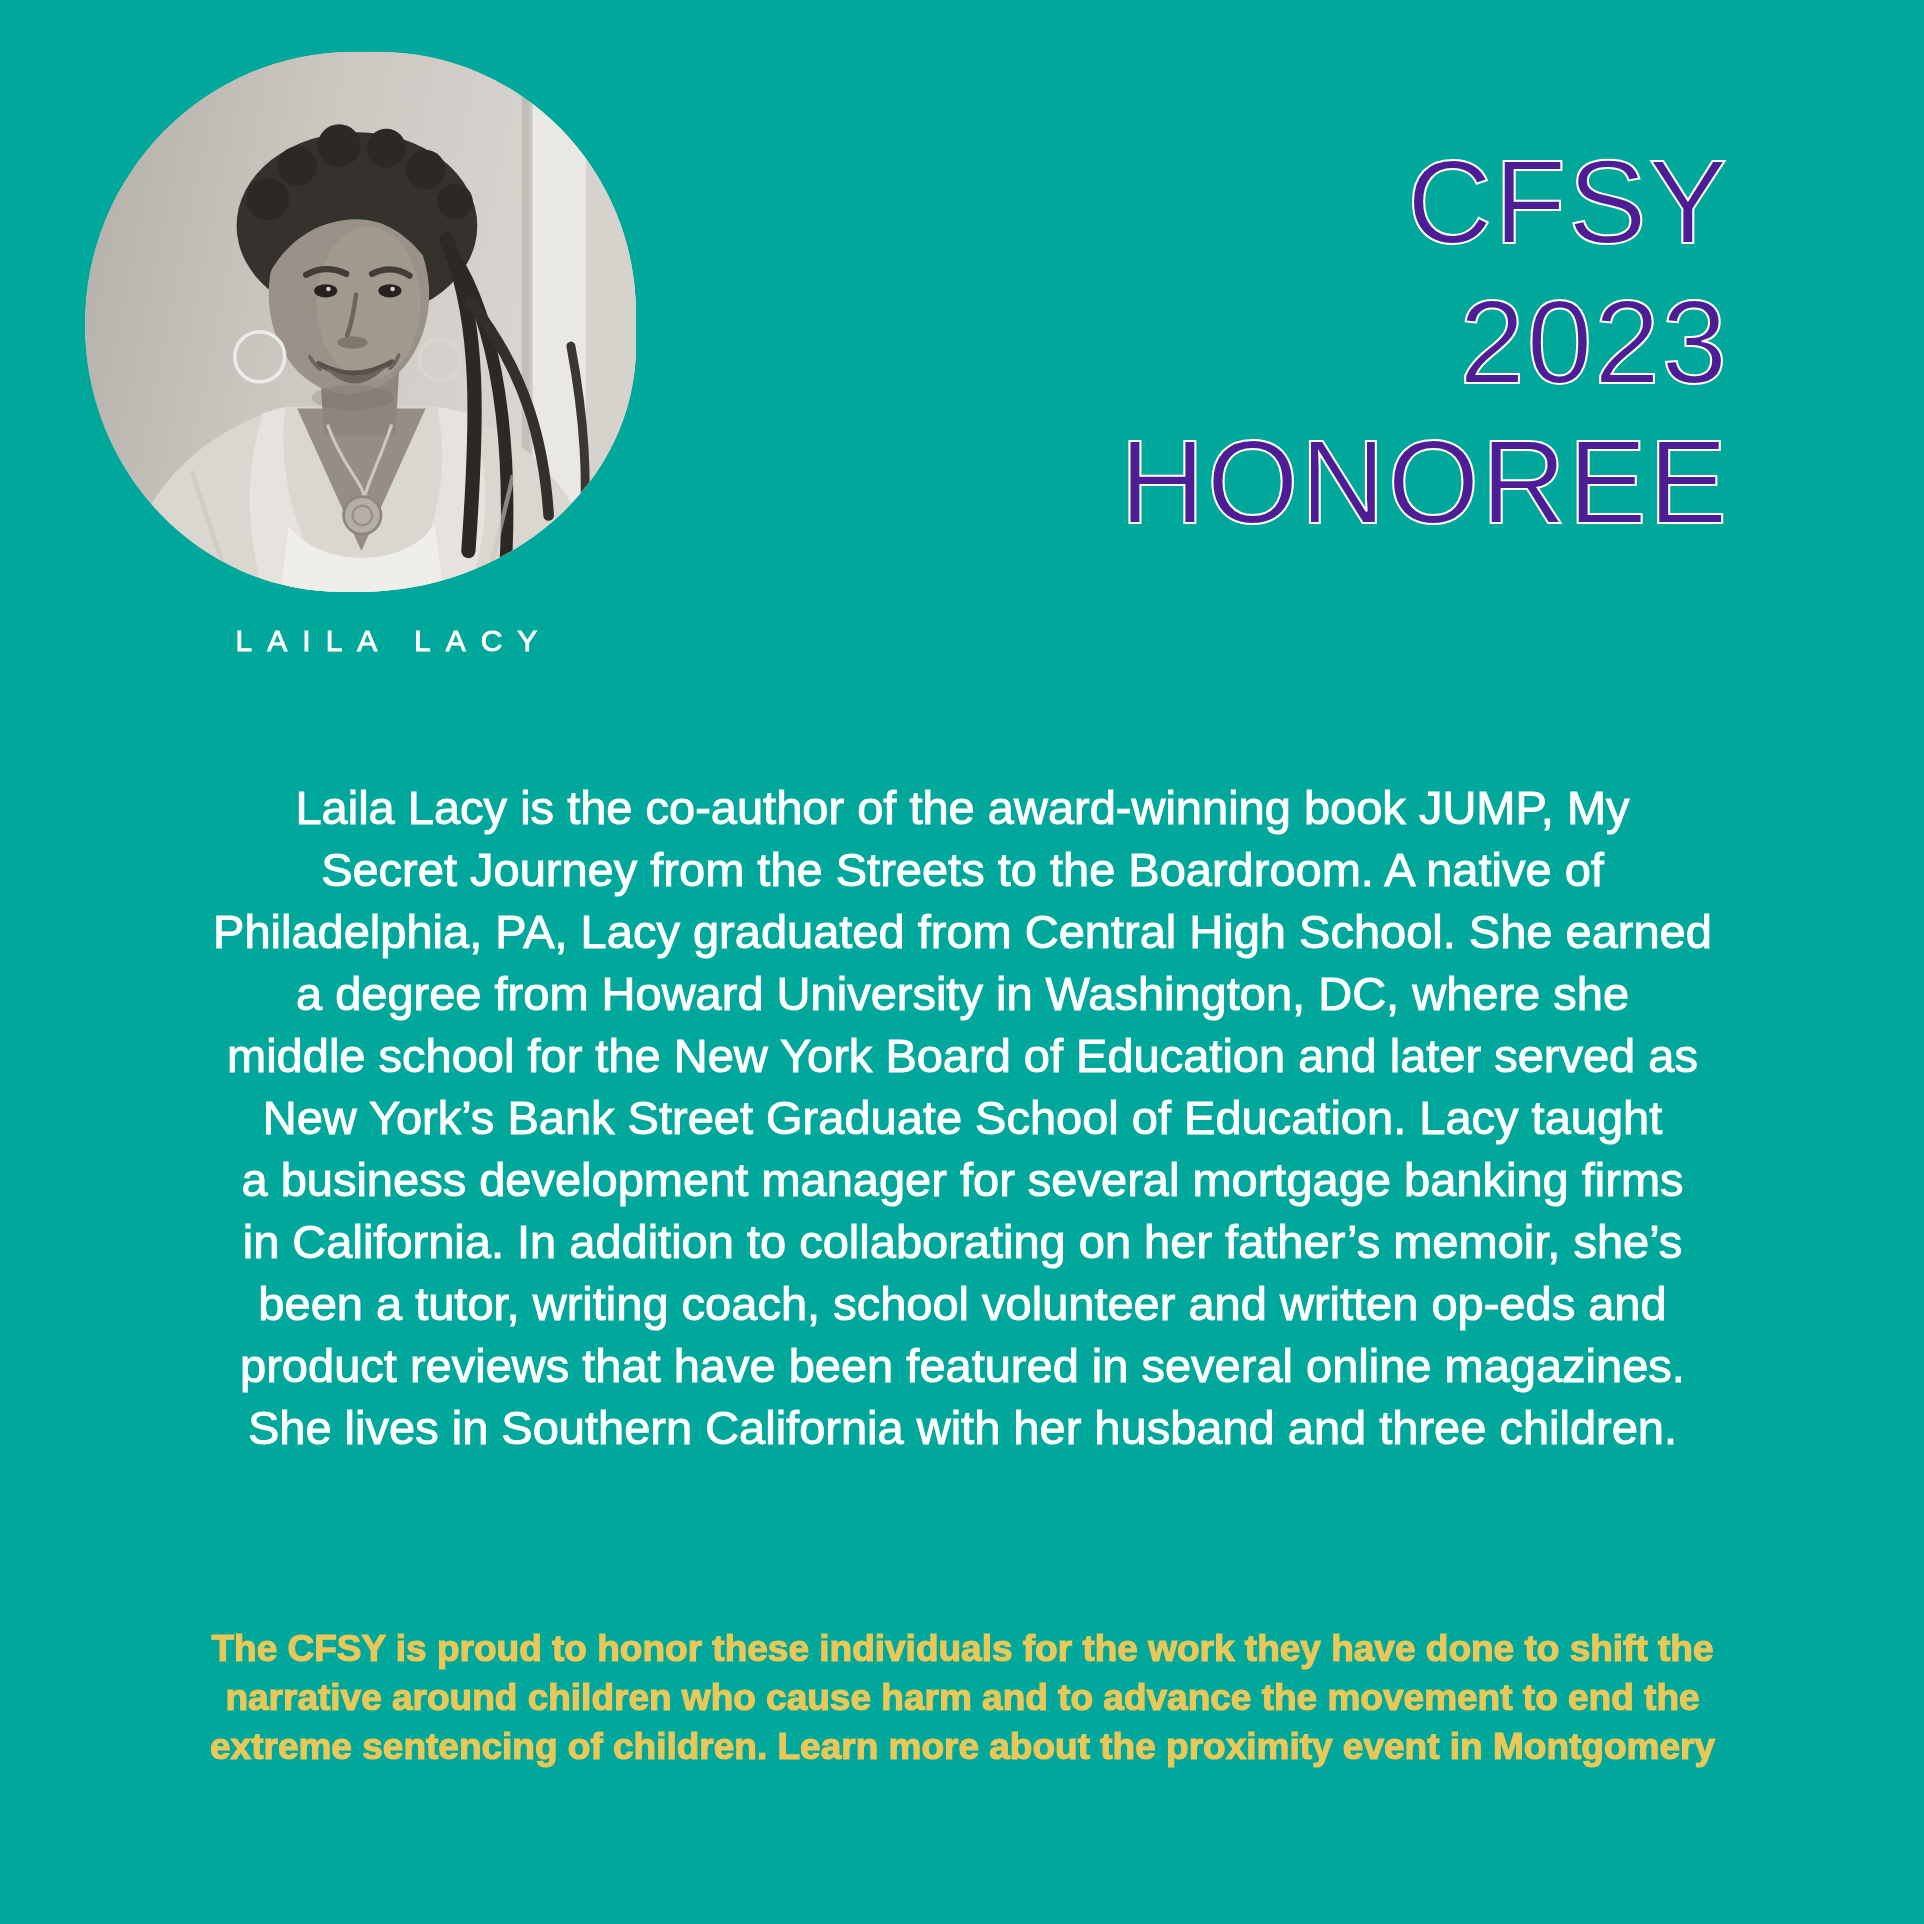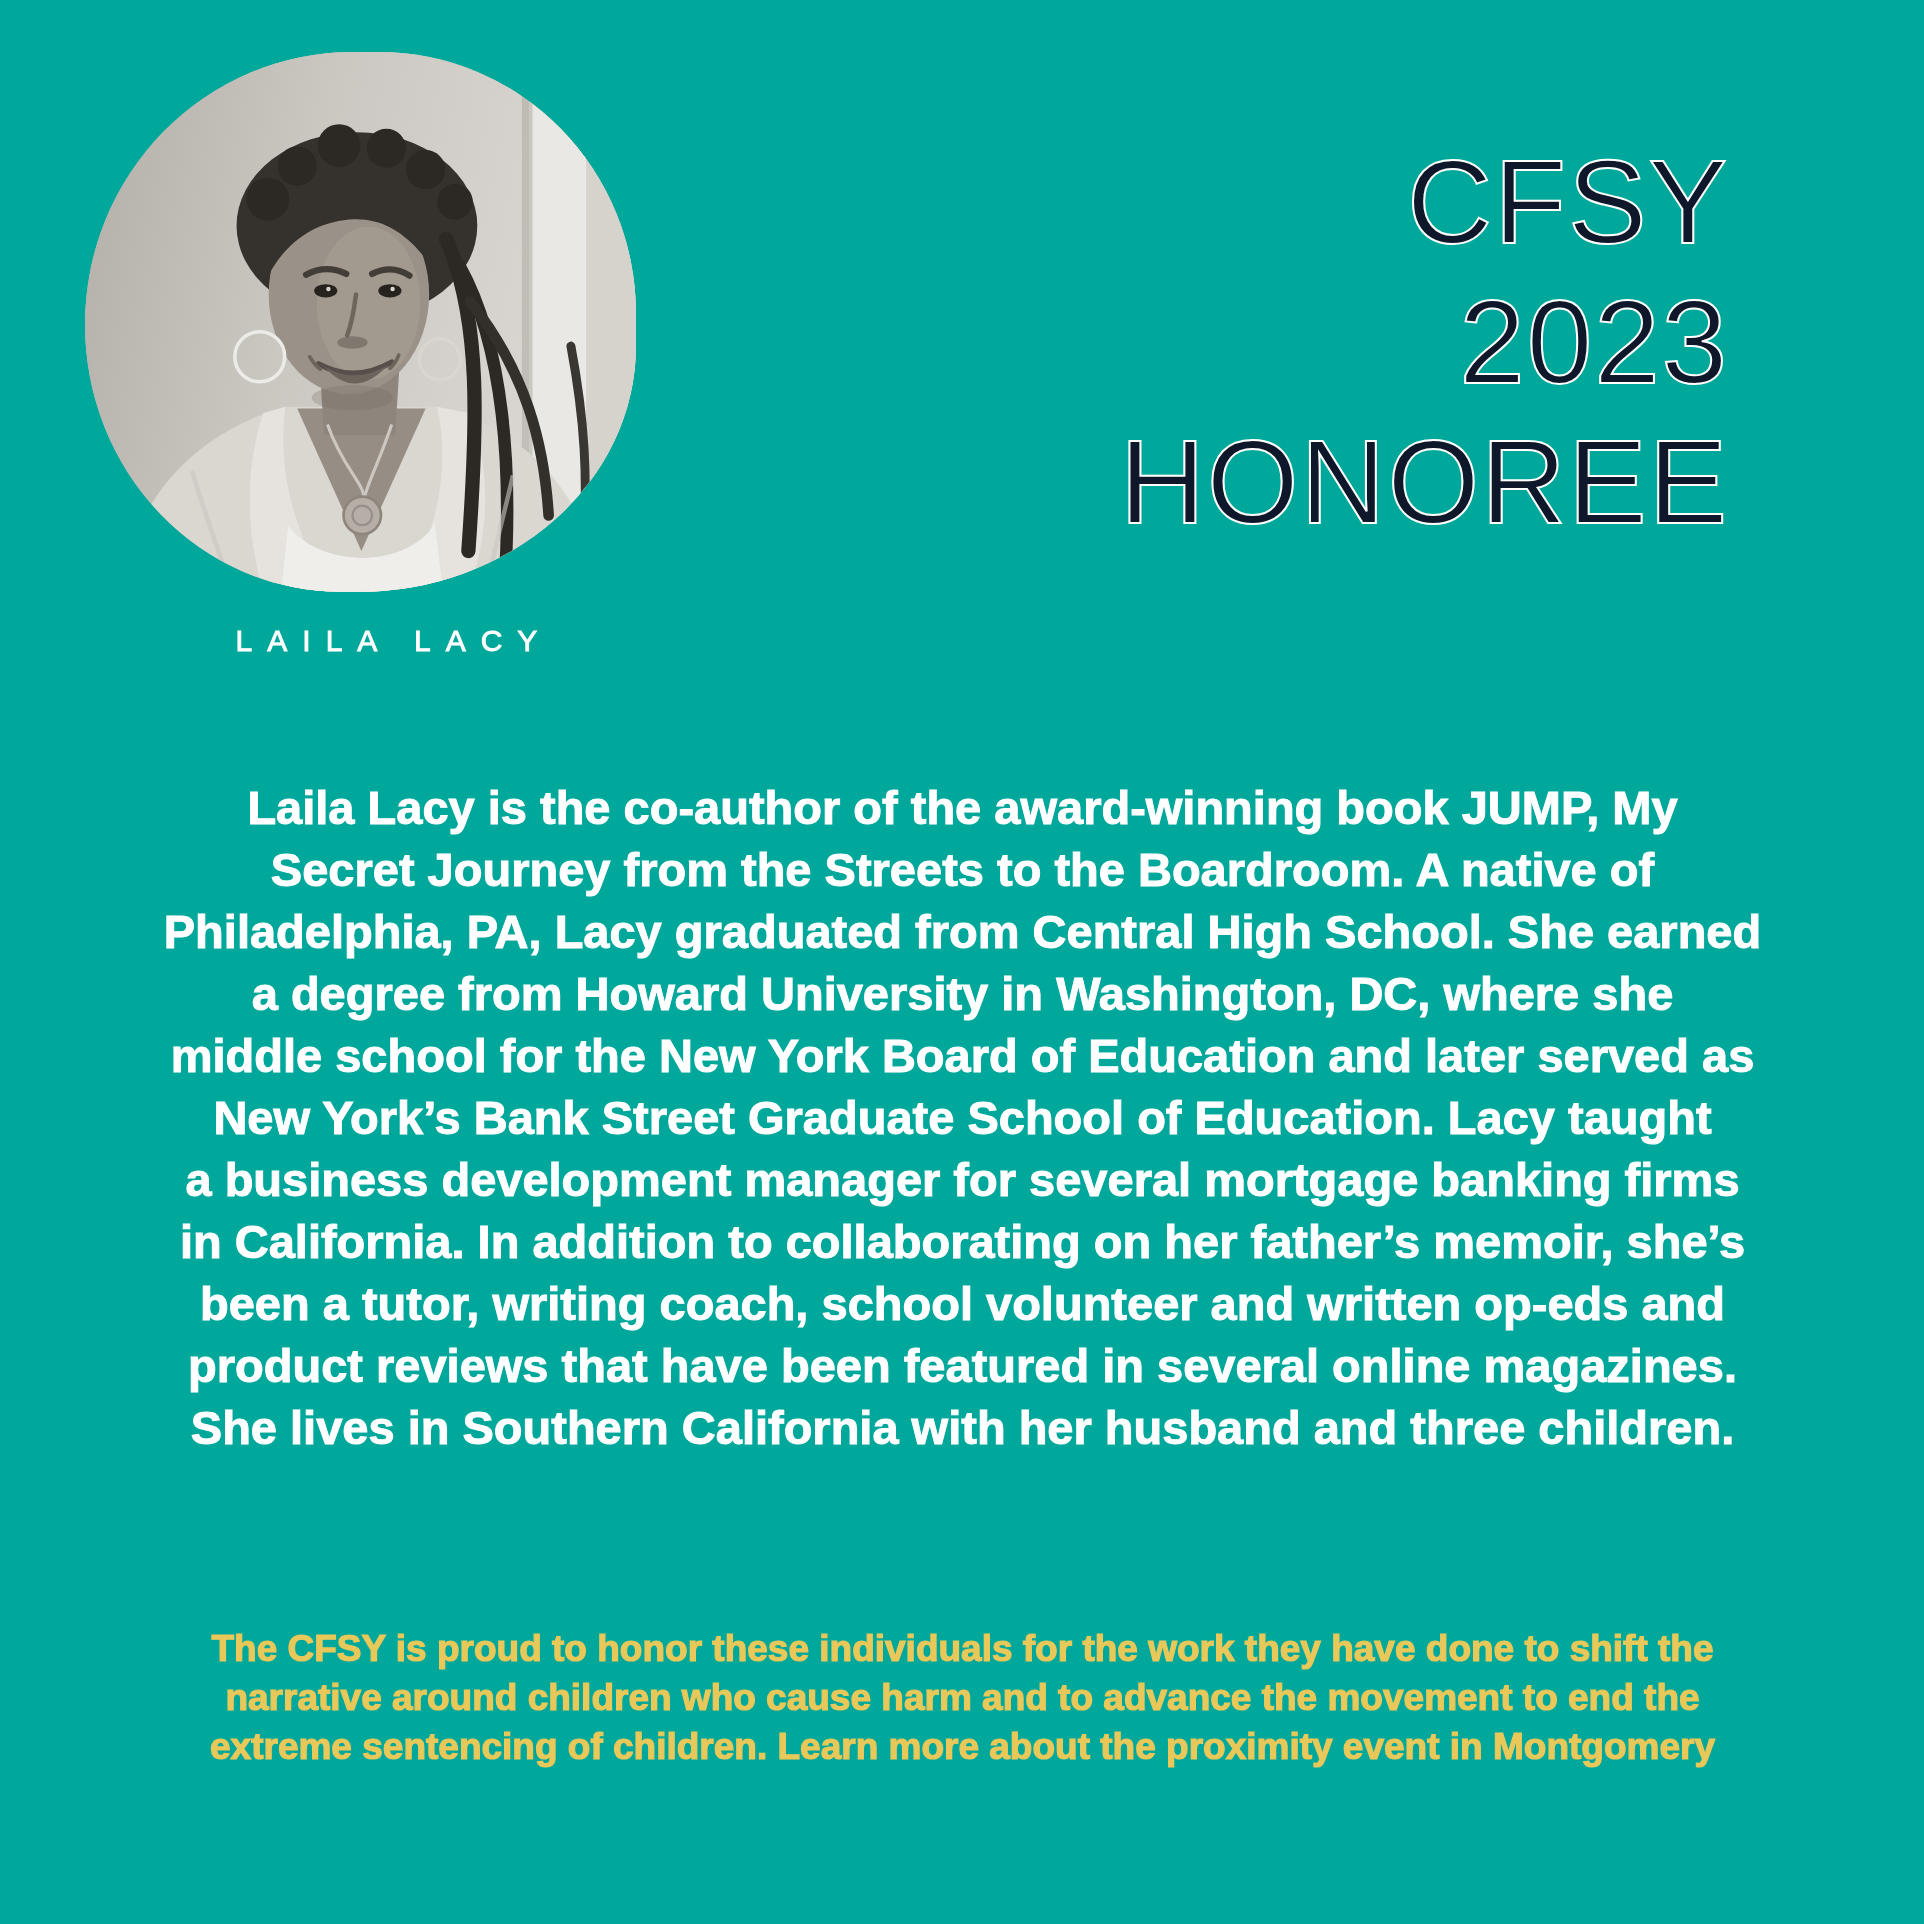--- a/index.html
+++ b/index.html
@@ -43,39 +43,39 @@
     white-space: nowrap;
     text-indent: 15px; 
   }
 
   
   .title {
     position: absolute;
     right: 196px;
     top: 132px;
     text-align: right;
-    color: #0f172a;
+    color: #4c1d95;
     font-size: 118px;
     line-height: 140px;
     font-weight: 400;
     letter-spacing: 1.8px;
     -webkit-text-stroke: 2px #ffffff;
   }
 
   
   .bio {
     position: absolute;
     left: 0;
     right: 0;
     top: 777px;
     text-align: center;
     color: #ffffff;
     font-size: 47px;
     line-height: 62px;
-    font-weight: 700;
+    font-weight: 400;
     -webkit-text-stroke: 1px #ffffff;
   }
 
   
   .footer {
     position: absolute;
     left: 0;
     right: 0;
     top: 1624px;
     text-align: center;

